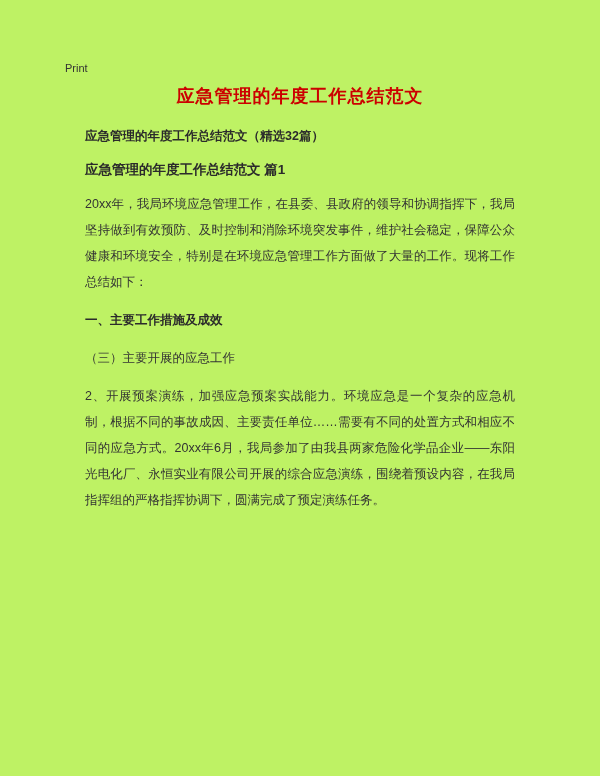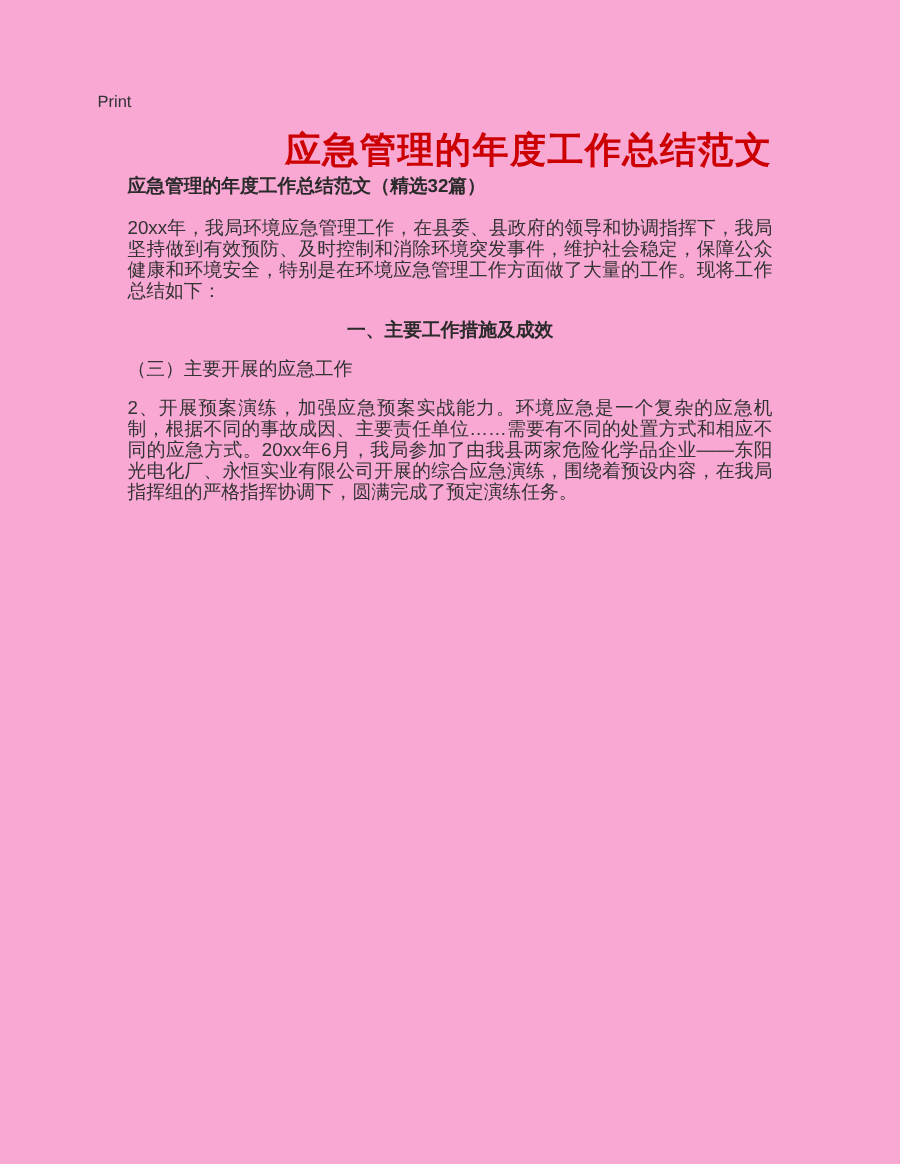--- a/index.html
+++ b/index.html
@@ -9,74 +9,76 @@
     height: 776px;
     overflow: hidden;
     font-family: "Liberation Sans", "DejaVu Sans", sans-serif;
     color: #333333;
   }
   .page {
     position: relative;
     width: 600px;
     height: 776px;
     padding: 56px 85px 16px 85px;
-    background: #f9a8d4;
+    background: #bef264;
   }
   .print-link {
     position: absolute;
     left: 65px;
     top: 62px;
     font-size: 11px;
     color: #333333;
     cursor: pointer;
   }
   .doc-title {
     margin-top: 28px;
-    text-align: right;
-    font-size: 24px;
+    text-align: center;
+    font-size: 18px;
     font-weight: bold;
     color: #cc0000;
     letter-spacing: 1px;
   }
   .doc-subtitle {
+    margin-top: 20px;
     font-size: 12.5px;
     font-weight: bold;
     color: #2b2b2b;
   }
   .section-title {
     margin-top: 16px;
     font-size: 13.5px;
     font-weight: bold;
     color: #2b2b2b;
   }
   .body-text p, .body-text h3 {
     font-size: 12.5px;
-    line-height: 14px;
+    line-height: 26px;
     text-align: justify;
     color: #333333;
     margin-top: 12px;
     font-weight: normal;
   }
   .body-text h3.sub-heading {
     font-weight: bold;
     color: #2b2b2b;
-    text-align: center;
+    text-align: left;
   }
 </style>
 </head>
 <body>
 
 <div class="page">
 
   <div class="print-link">Print</div>
 
   <h1 class="doc-title">应急管理的年度工作总结范文</h1>
 
   <div class="doc-subtitle">应急管理的年度工作总结范文（精选32篇）</div>
 
+  <h2 class="section-title">应急管理的年度工作总结范文 篇1</h2>
 
   <div class="body-text">
     <p>20xx年，我局环境应急管理工作，在县委、县政府的领导和协调指挥下，我局坚持做到有效预防、及时控制和消除环境突发事件，维护社会稳定，保障公众健康和环境安全，特别是在环境应急管理工作方面做了大量的工作。现将工作总结如下：</p>
 
     <h3 class="sub-heading">一、主要工作措施及成效</h3>
 
 
 
     <p>（三）主要开展的应急工作</p>
 

